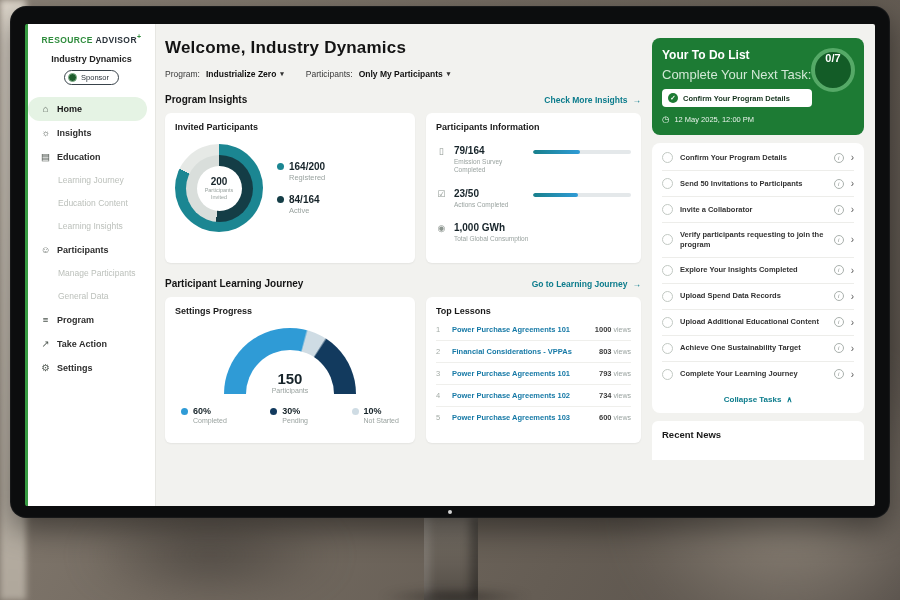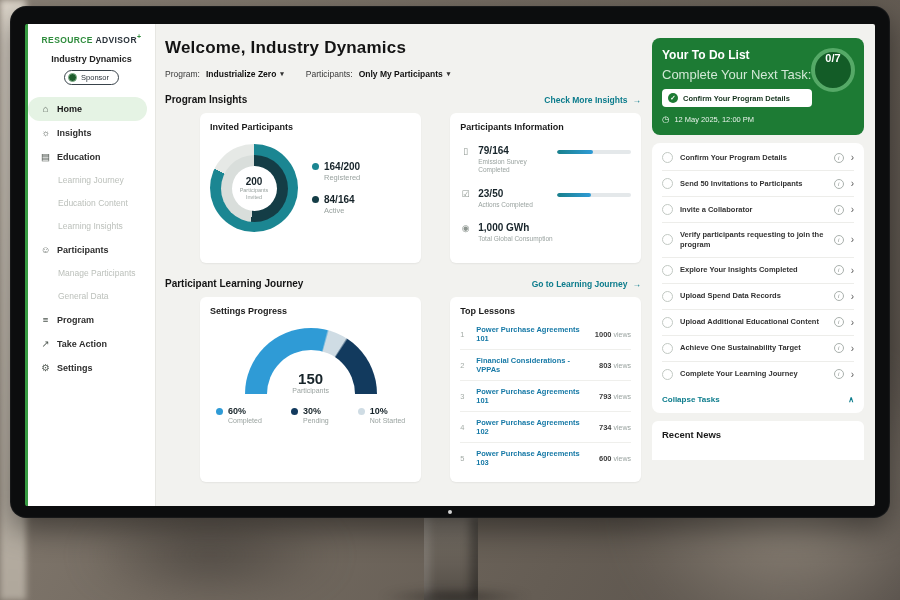--- a/index.html
+++ b/index.html
@@ -56,21 +56,21 @@
   .welcome { font-size:17px; font-weight:bold; color:#141414; letter-spacing:.2px; }
   .filters { display:flex; align-items:center; gap:6px; margin-top:11px; font-size:8.5px; color:#3a3a3a; }
   .f-group2 { margin-left:16px; }
   .f-value { display:inline-flex; align-items:center; gap:4px; background:none; border:none;
     font-family:inherit; font-size:8.5px; font-weight:bold; color:#111; cursor:pointer; }
   .chev { font-size:7px; color:#333; }
   .sec-head { display:flex; justify-content:space-between; align-items:center; margin:15px 0 8px; }
   .sec-title { font-size:10px; font-weight:bold; color:#141414; }
   .sec-link { display:inline-flex; gap:5px; align-items:center; font-size:8.5px; font-weight:bold;
     color:#0c7c8c; text-decoration:none; cursor:pointer; }
-  .cards-row { display:flex; gap:29px;margin-left:35px; }
+  .cards-row { display:flex; gap:11px; }
   .card { background:#fff; border-radius:6px; padding:9px 10px; box-shadow:0 1px 2px rgba(0,0,0,.06); }
   .card-title { font-size:9px; font-weight:bold; color:#1a1a1a; }
   .card-inv { width:251px; min-height:150px; }
   .card-info { width:216px; min-height:150px; }
   .card-edu { width:251px; min-height:146px; }
   .card-lessons { width:216px; min-height:146px; }
 
   
   .donut-flex { display:flex; align-items:center; gap:14px; margin-top:12px; }
   .donut-outer { width:88px; height:88px; border-radius:50%;
@@ -139,21 +139,21 @@
 
   .task-card { background:#fff; border-radius:8px; margin-top:8px; padding:2px 10px 0; }
   .task-row { display:flex; align-items:center; gap:7px; padding:7px 0;
     border-bottom:1px solid #ededea; cursor:pointer; }
   .t-check { width:11px; height:11px; border-radius:50%; border:1.5px solid #c2c9c3;
     background:#fff; flex:none; cursor:pointer; }
   .t-label { flex:1; font-size:7.5px; font-weight:bold; color:#333; line-height:1.3; }
   .t-info { width:10px; height:10px; border-radius:50%; border:1px solid #aab1ad; color:#8d9490;
     font-size:6px; display:flex; align-items:center; justify-content:center; flex:none; font-style:italic; }
   .t-chev { font-size:10px; color:#5a5a5a; flex:none; }
-  .collapse-row { display:flex; justify-content:space-between; align-items:center; gap:5px; padding:8px 0 9px;
+  .collapse-row { display:flex; justify-content:center; align-items:center; gap:5px; padding:8px 0 9px;
     background:none; border:none; width:100%; font-family:inherit;
     font-size:8px; font-weight:bold; color:#0c7c8c; cursor:pointer; }
   .news-card { background:#fff; border-radius:6px 6px 0 0; margin-top:8px; padding:8px 10px 20px;
     font-size:9.5px; font-weight:bold; color:#1a1a1a; }
 </style>
 </head>
 <body>
 
 <div class="bg-pillar"></div>
 <div class="bg-glow"></div>

